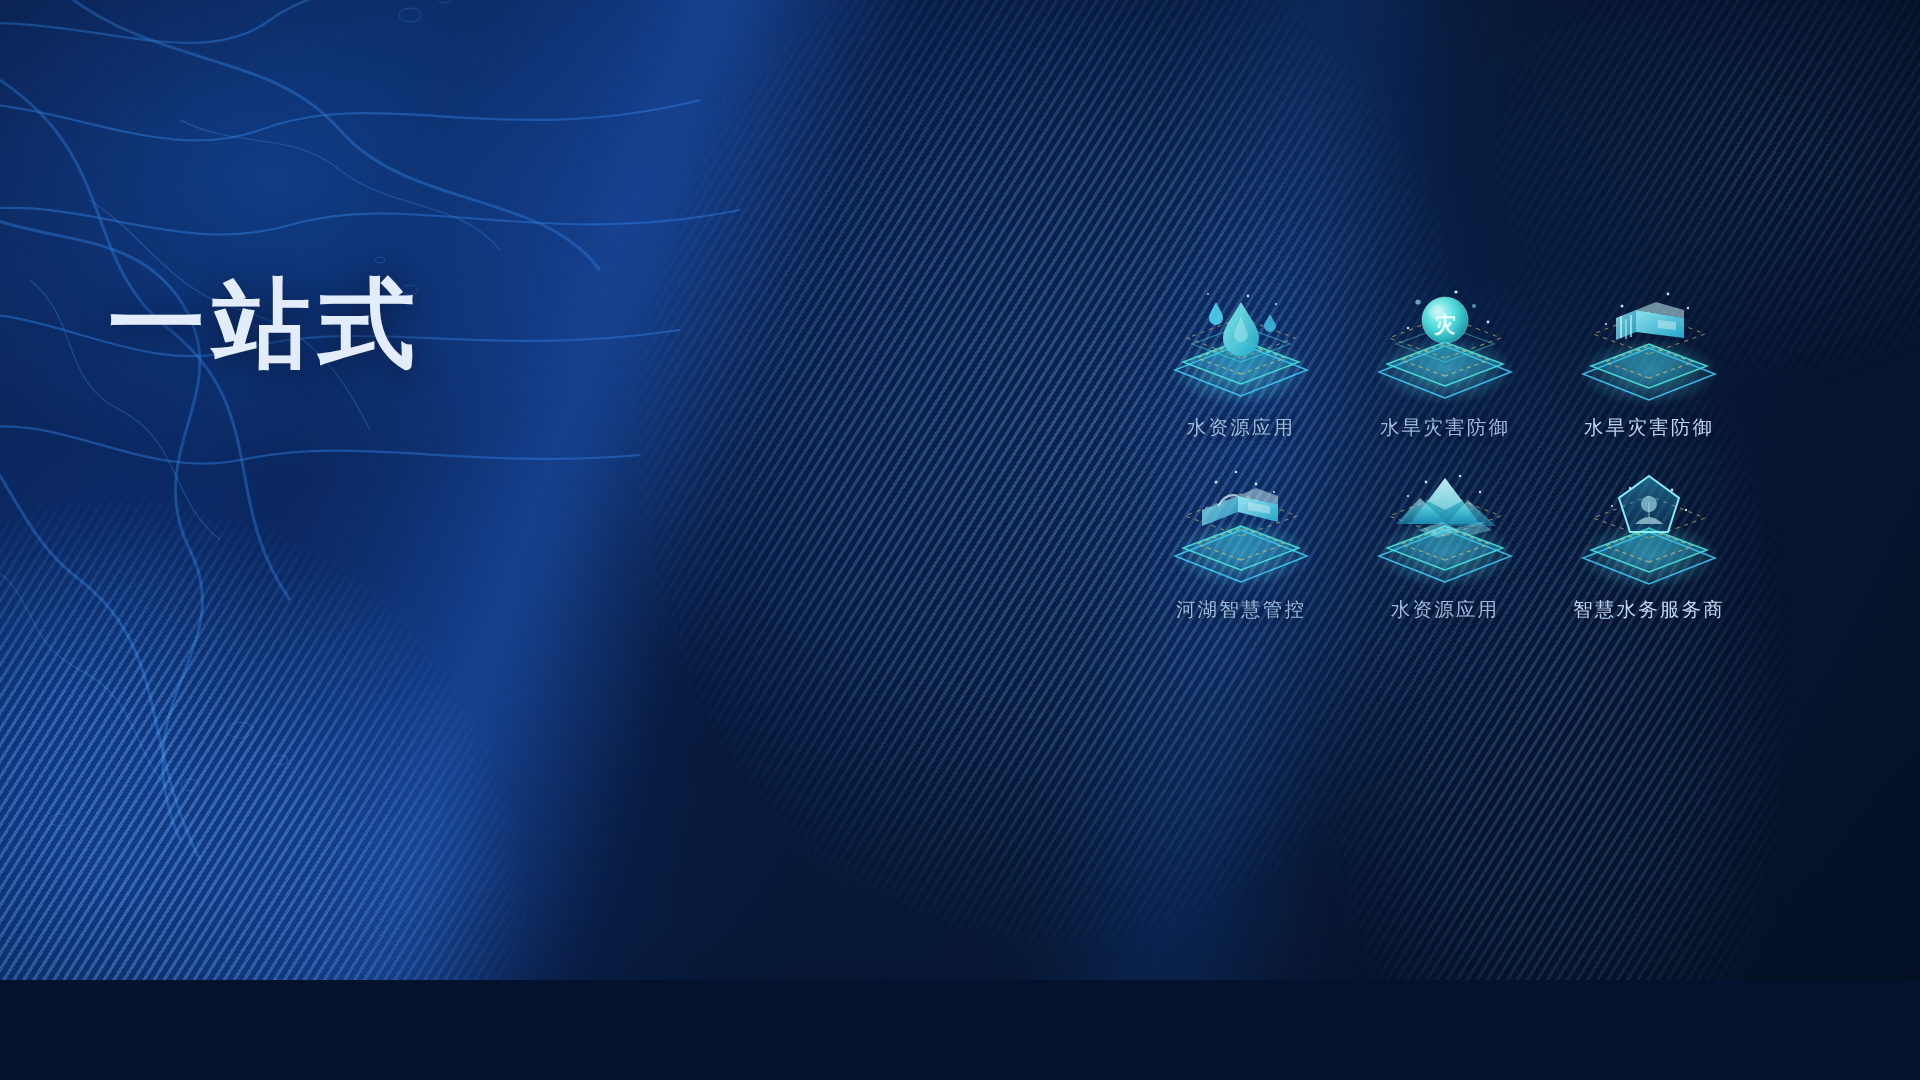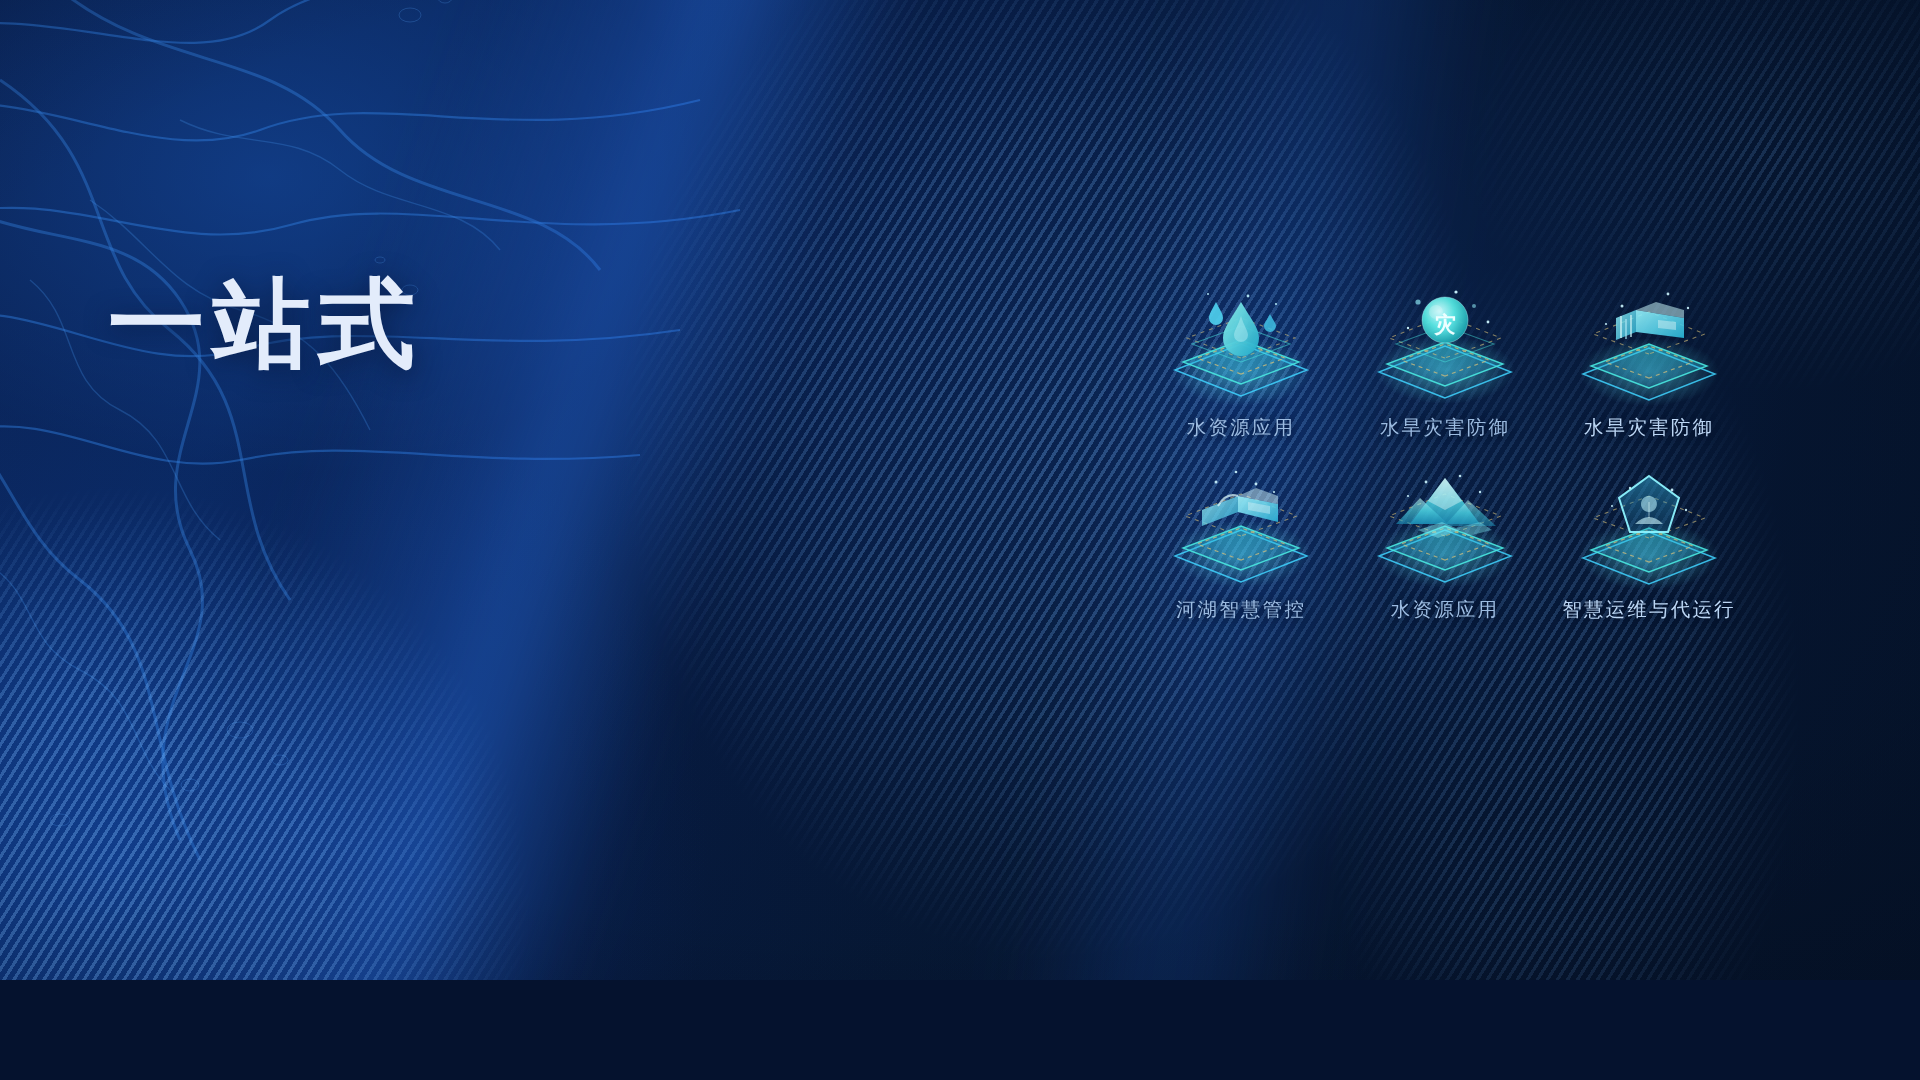--- a/index.html
+++ b/index.html
@@ -411,17 +411,17 @@
             <path d="M89,32 L89,48" stroke="#e4feff" stroke-width="1.4" stroke-opacity=".4"></path>
           </g>
           <g fill="#cdf6ff" opacity=".9">
             <circle cx="112" cy="20" r="1.4"></circle>
               <circle cx="70" cy="18" r="1.2"></circle>
             <circle cx="126" cy="40" r="1.2"></circle>
               <circle cx="52" cy="36" r="1"></circle>
           </g>
         </svg>
       </div>
-      <div class="cap bright">智慧运维与代运行</div>
+      <div class="cap bright">智慧水务服务商</div>
     </div>
 
   </div>
 </div>
 
 </body></html>

